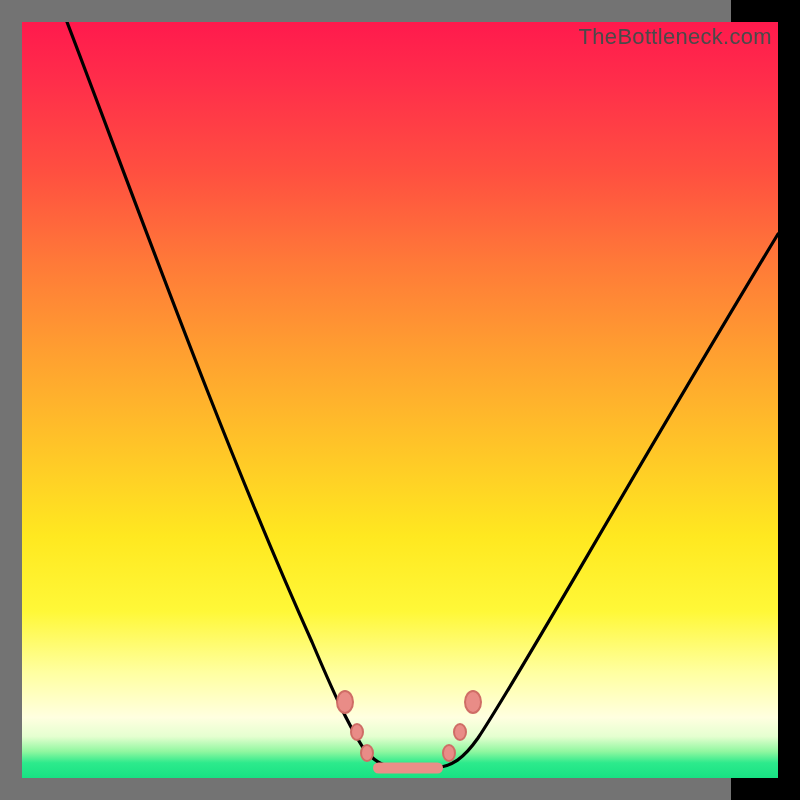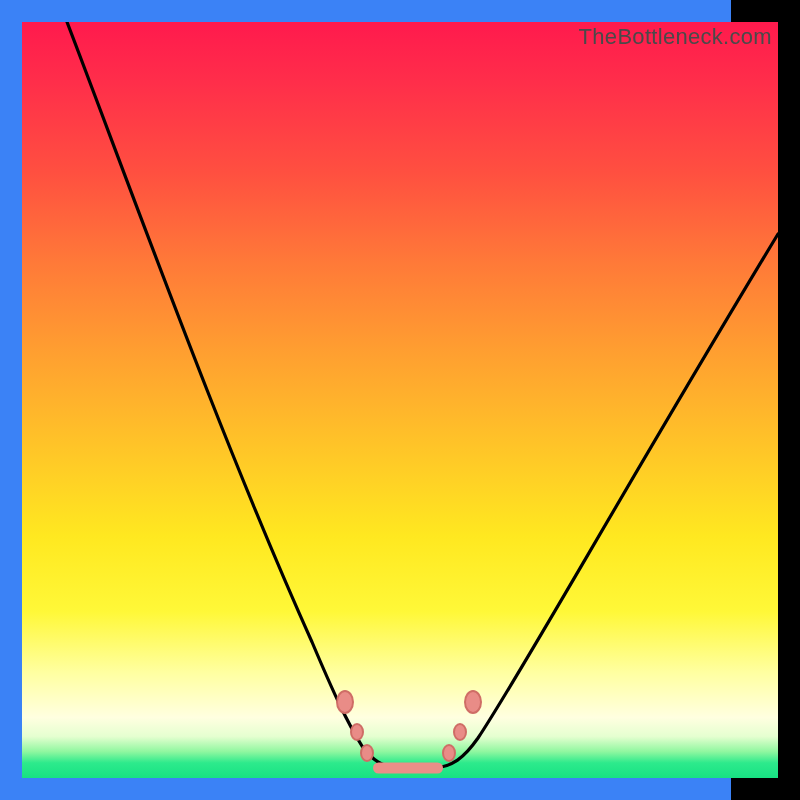--- a/index.html
+++ b/index.html
@@ -8,21 +8,21 @@
     width: 800px;
     height: 800px;
     background: #000;
     overflow: hidden;
     font-family: Arial, Helvetica, sans-serif;
   }
   .frame {
     position: relative;
     width: 731px;
     height: 800px;
-    background: #3b82f6;
+    background: #737373;
   }
   .plot-area {
     position: absolute;
     left: 22px;
     top: 22px;
     width: 756px;
     height: 756px;
     
     background: linear-gradient(
       to bottom,

